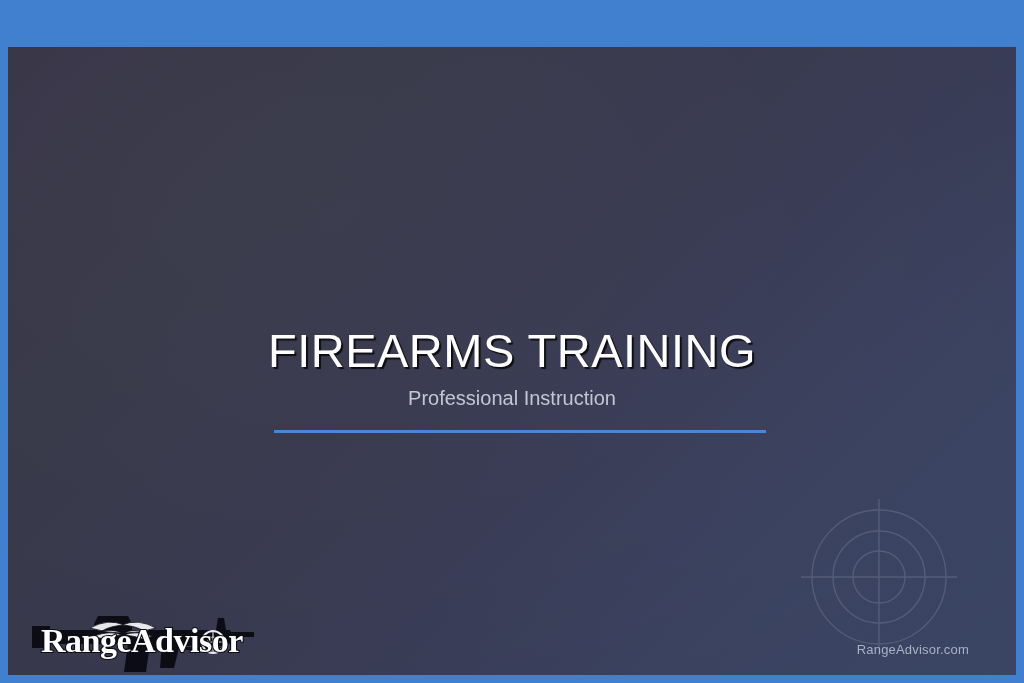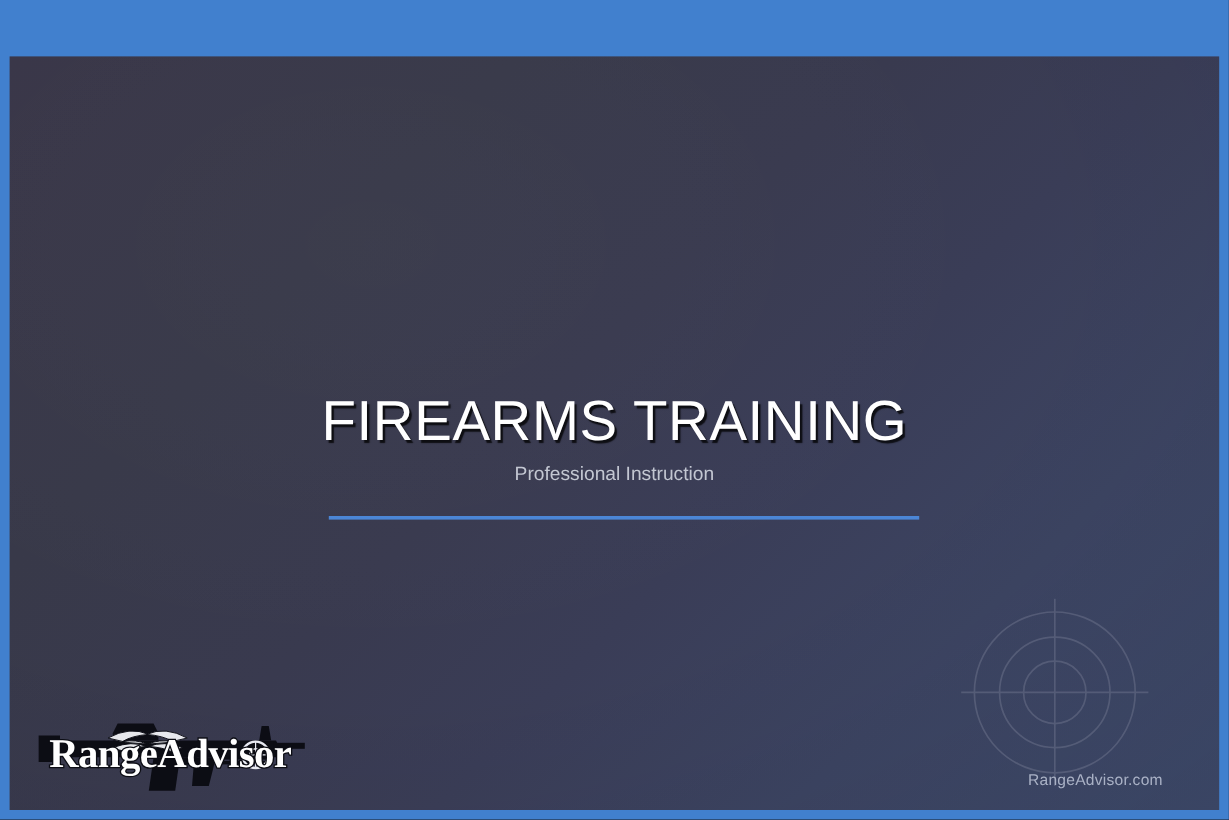--- a/index.html
+++ b/index.html
@@ -69,21 +69,21 @@
     font-size: 47px;
     font-weight: normal;
     letter-spacing: 0.5px;
     color: #ffffff;
     line-height: 1.12;
     text-shadow: 2px 2px 1px rgba(0,0,0,0.78);
     white-space: nowrap;
   }
   .subtitle {
     margin: 8px 0 0 0;
-    font-size: 16px;
+    font-size: 20px;
     font-weight: normal;
     color: #c3c7d2;
     line-height: 1.2;
     white-space: nowrap;
   }
   .accent-line {
     position: absolute;
     left: 266px;
     top: 383px;
     width: 492px;
@@ -100,21 +100,21 @@
     width: 200px;
     height: 200px;
     z-index: 3;
     opacity: 0.5;
   }
 
   
   .logo {
     position: absolute;
     left: 24px;
-    top: 534px;
+    top: 547px;
     width: 236px;
     height: 82px;
     z-index: 5;
     text-align: right;
   }
 
   
   .footer {
     position: absolute;
     right: 47px;

